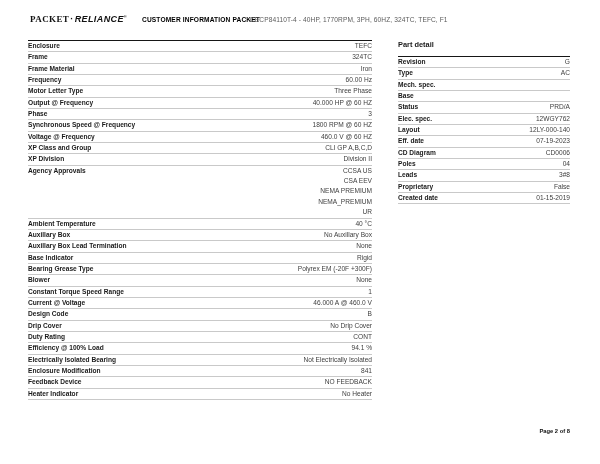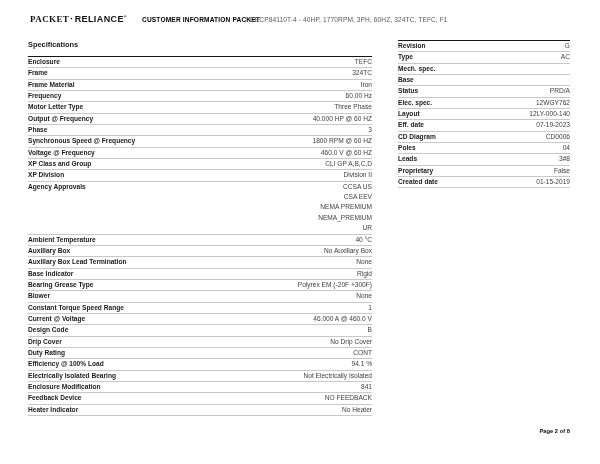--- a/index.html
+++ b/index.html
@@ -11,21 +11,21 @@
     color:#1a1a1a;
     overflow:hidden;
     margin:0 auto;
   }
 
   
   .hdr { position:absolute; top:14px; left:30px; right:30px; height:12px; }
   .logo { position:absolute; left:0; top:0; white-space:nowrap; font-weight:bold; font-size:9px; letter-spacing:0.4px; color:#111; }
   .logo .baldor { font-family:"Liberation Serif", serif; font-weight:bold; }
   .logo .dot { padding:0 1px; }
-  .logo .reliance { font-weight:bold; }
+  .logo .reliance { font-style:italic; font-weight:bold; }
   .logo .mark { font-size:4px; vertical-align:super; font-style:italic; }
   .doc-title { position:absolute; left:112px; top:2px; font-size:6.6px; font-weight:bold; letter-spacing:0.15px; color:#000; white-space:nowrap; }
   .part-no { position:absolute; left:220px; top:2px; font-size:6.6px; color:#5a5a5a; letter-spacing:0.1px; white-space:nowrap; }
 
   
   .section { position:absolute; top:40px; }
   .section h2 { margin:0 0 7px 0; font-size:7.4px; font-weight:bold; color:#1a1a1a; }
   .specs { left:28px; width:344px; }
   .part  { left:398px; width:172px; }
 
@@ -54,21 +54,20 @@
 
   <header class="hdr">
     <span class="logo">
       <span class="baldor">PACKET</span><span class="dot">·</span><span class="reliance">RELIANCE</span><span class="mark">®</span>
     </span>
     <span class="doc-title">CUSTOMER INFORMATION PACKET</span>
     <span class="part-no">CECP84110T-4 - 40HP, 1770RPM, 3PH, 60HZ, 324TC, TEFC, F1</span>
   </header>
 
   <section class="section specs">
-    <h2>Specifications</h2>
     <div class="table">
 
         <div class="t-row">
           <span class="lbl">Enclosure</span>
           <span class="val">TEFC</span>
         </div>
 
         <div class="t-row">
           <span class="lbl">Frame</span>
           <span class="val">324TC</span>
@@ -204,20 +203,21 @@
         </div>
 
         <div class="t-row">
           <span class="lbl">Heater Indicator</span>
           <span class="val">No Heater</span>
         </div>
       </div>
   </section>
 
   <section class="section part">
+    <h2>Part detail</h2>
     <div class="table">
 
         <div class="t-row">
           <span class="lbl">Revision</span>
           <span class="val">G</span>
         </div>
 
         <div class="t-row">
           <span class="lbl">Type</span>
           <span class="val">AC</span>

